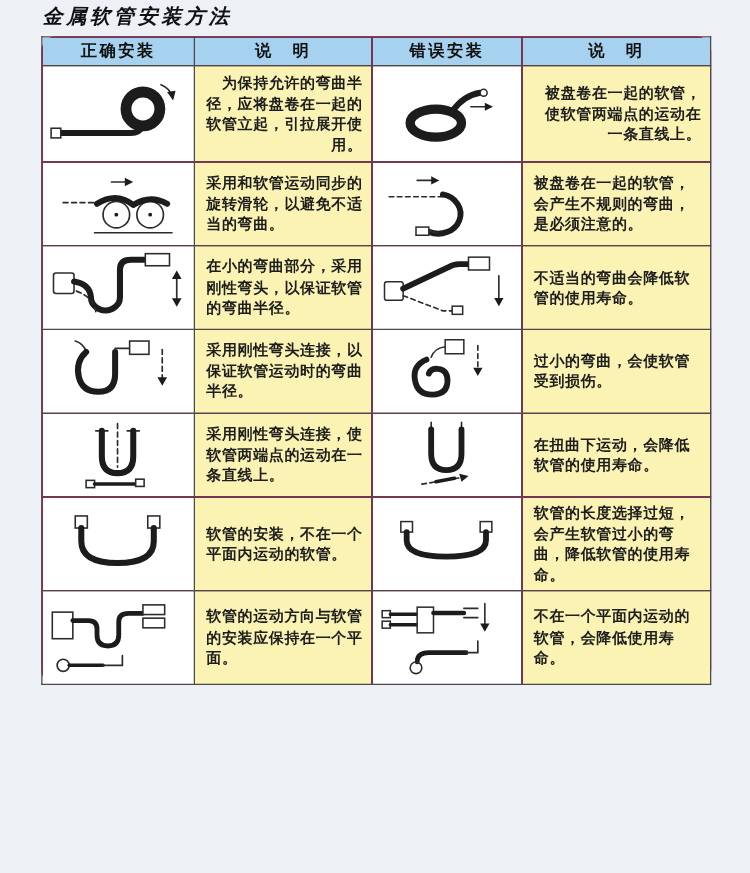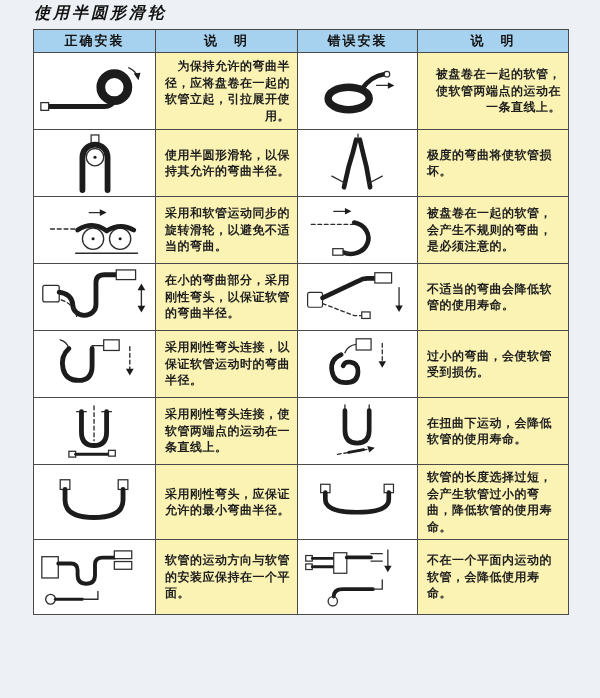--- a/index.html
+++ b/index.html
@@ -54,21 +54,21 @@
   svg.illus { display: block; margin: 0 auto; }
   .hose { fill: none; stroke: #1c1c1c; stroke-linecap: round; stroke-linejoin: round; }
   .thin { fill: none; stroke: #2c2c2c; stroke-width: 1.4; stroke-linecap: round; }
   .dash { stroke-dasharray: 4 3; }
   .fit  { fill: #ffffff; stroke: #2c2c2c; stroke-width: 1.3; }
   .ah   { fill: #1c1c1c; stroke: none; }
 </style>
 </head>
 <body>
 
-<h1 class="title">使用半圆形滑轮</h1>
+<h1 class="title">金属软管安装方法</h1>
 
 <table class="hose-table">
   <colgroup>
     <col style="width:122px">
       <col style="width:142px">
       <col style="width:120px">
       <col style="width:151px">
   </colgroup>
   <thead>
     <tr>
@@ -96,40 +96,20 @@
           <ellipse cx="50" cy="42" rx="22" ry="12" class="hose" stroke-width="8"></ellipse>
           <path d="M64 32 Q74 18 88 16" class="hose" stroke-width="5"></path>
           <circle cx="91" cy="16" r="3" class="fit"></circle>
           <path d="M80 28 h14" class="thin"></path>
           <polygon points="99,28 92,24.5 92,31.5" class="ah"></polygon>
         </svg>
       </td>
       <td class="note">被盘卷在一起的软管，使软管两端点的运动在一条直线上。</td>
     </tr>
 
-    <tr class="rm">
-      <td class="img">
-        <svg class="illus" width="116" height="62" viewBox="0 0 120 64" aria-label="hose-over-semicircular-pulley">
-          <rect x="56" y="3" width="8" height="11" class="fit"></rect>
-          <path d="M47 60 V26 a13 13 0 0 1 26 0 V60" class="hose" stroke-width="6"></path>
-          <circle cx="60" cy="26" r="9" class="thin"></circle>
-          <circle cx="60" cy="26" r="1.6" class="ah"></circle>
-        </svg>
-      </td>
-      <td class="note">使用半圆形滑轮，以保持其允许的弯曲半径。</td>
-      <td class="img">
-        <svg class="illus" width="112" height="62" viewBox="0 0 120 64" aria-label="extreme-sharp-bend">
-          <path d="M60 1 V7" class="thin"></path>
-          <path d="M58 7 Q55 20 50 36 L45 58" class="hose" stroke-width="5"></path>
-          <path d="M62 7 Q65 20 69 36 L73 58" class="hose" stroke-width="5"></path>
-          <path d="M47 54 L32 46 M71 54 L86 46" class="thin"></path>
-        </svg>
-      </td>
-      <td class="note">极度的弯曲将使软管损坏。</td>
-    </tr>
 
     <tr class="rm">
       <td class="img">
         <svg class="illus" width="116" height="62" viewBox="0 0 120 64" aria-label="synchronized-rotating-pulleys">
           <circle cx="58" cy="41" r="11" class="thin"></circle>
             <circle cx="86" cy="41" r="11" class="thin"></circle>
           <circle cx="58" cy="41" r="1.6" class="ah"></circle>
             <circle cx="86" cy="41" r="1.6" class="ah"></circle>
           <path d="M14 31 H42" class="thin dash"></path>
           <path d="M42 32 Q58 22 72 33 Q86 24 100 32" class="hose" stroke-width="5"></path>
@@ -229,21 +209,21 @@
 
 
     <tr class="rm">
       <td class="img">
         <svg class="illus" width="116" height="62" viewBox="0 0 120 64" aria-label="minimum-bend-radius-kept">
           <rect x="24" y="9" width="10" height="10" class="fit"></rect>
           <rect x="84" y="9" width="10" height="10" class="fit"></rect>
           <path d="M29 19 V30 q0 18 30 18 q30 0 30 -18 V19" class="hose" stroke-width="5"></path>
         </svg>
       </td>
-      <td class="note">采用刚性弯头，应保证允许的最小弯曲半径。</td>
+      <td class="note">软管的安装，不在一个平面内运动的软管。</td>
       <td class="img">
         <svg class="illus" width="112" height="62" viewBox="0 0 120 64" aria-label="hose-too-short-shallow-bend">
           <rect x="20" y="13" width="10" height="9" class="fit"></rect>
           <rect x="88" y="13" width="10" height="9" class="fit"></rect>
           <path d="M25 22 V29 q0 14 34 14 q34 0 34 -14 V22" class="hose" stroke-width="5"></path>
         </svg>
       </td>
       <td class="note">软管的长度选择过短，会产生软管过小的弯曲，降低软管的使用寿命。</td>
     </tr>
 

